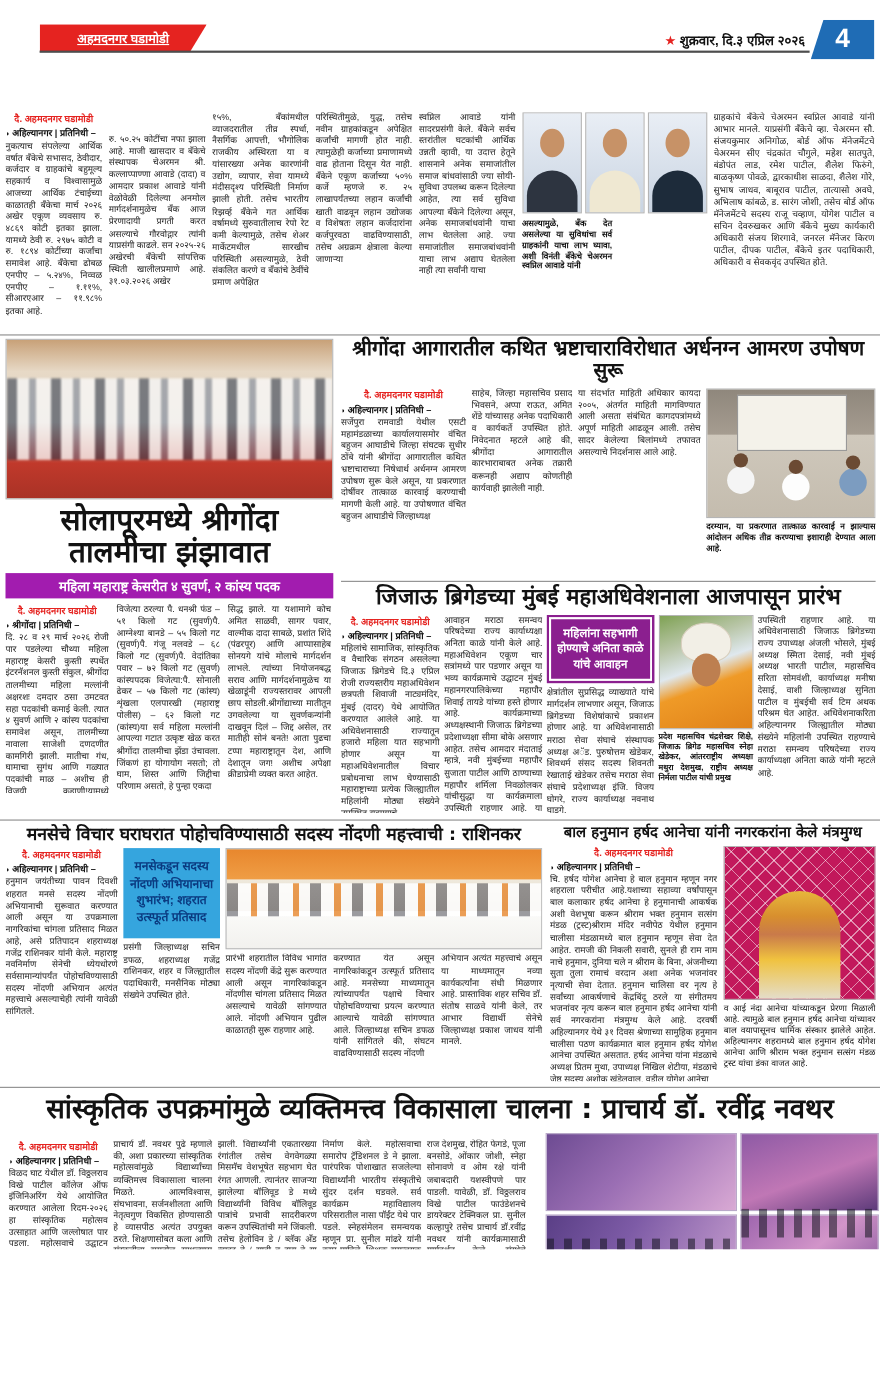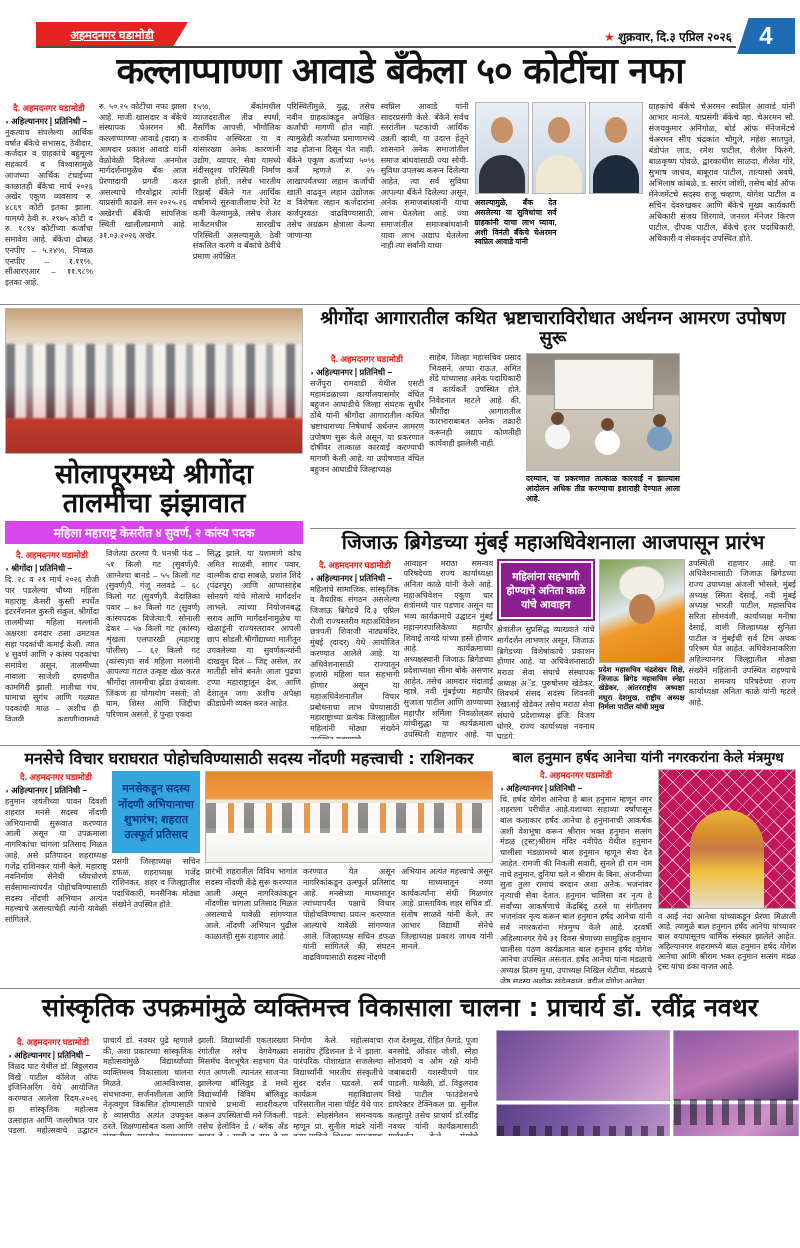--- a/index.html
+++ b/index.html
@@ -73,21 +73,21 @@
   .collage{display:grid;grid-template-columns:58% 42%;grid-template-rows:50% 50%;gap:3px;}
   .tile{border:1px solid #b9a9c9;}
   .tile1{background:linear-gradient(135deg,#6d4b92 0%,#9b6fb4 45%,#d9a9d4 100%);}
   .tile2{background:linear-gradient(160deg,#8e5aa5 0%,#c077b5 55%,#5d3b7a 100%);}
   .tile3{background:linear-gradient(120deg,#5a3f86 0%,#7d5ba6 40%,#caa0d0 100%);}
   .tile4{background:linear-gradient(140deg,#9c64ad 0%,#d295c9 50%,#7c4f96 100%);}
   .tile::after{content:"";display:block;width:100%;height:38%;margin-top:55%;
       background:repeating-linear-gradient(90deg,rgba(20,20,30,.55) 0 7px,transparent 7px 16px);filter:blur(.7px);}
 
   
-  .bar-magenta{background:#d946ef;color:#fff;font-weight:bold;font-size:12px;
+  .bar-magenta{background:#a21caf;color:#fff;font-weight:bold;font-size:12px;
       text-align:center;padding:3px 2px;}
   .subhead-red{color:#d9251c;font-weight:bold;font-size:11.5px;text-align:center;}
   .box-purple{background:#8b1f8f;color:#fff;font-weight:bold;font-size:10.5px;line-height:1.35;
       text-align:center;padding:8px 4px;box-shadow:inset 0 0 0 2px #fff;border:2px solid #8b1f8f;}
   .box-blue{background:#35a5de;color:#0a3a80;font-weight:bold;font-size:11px;line-height:1.4;
       text-align:center;padding:10px 4px;}
   .box-redline{border:1.5px solid #d9251c;color:#d9251c;font-weight:bold;font-size:12px;
       text-align:center;padding:4px 2px;}
 
   
@@ -106,30 +106,29 @@
     <span>अहमदनगर घडामोडी</span>
   </div>
   <div class="abs mastrule"></div>
   <div class="abs datebox">
     <span class="star">★</span><span>शुक्रवार, दि.३ एप्रिल २०२६</span>
   </div>
   <div class="abs pagebadge">
     <span>4</span>
   </div>
 
-  <div class="abs hl hl-main">कल्लाप्पाण्णा आवाडे बँकेला ५० कोटींचा नफा</div>
 
   <div class="abs clip" style="left:5px;top:102px;width:790px;height:200px;">
     <div class="cols" style="gap:6px;height:200px;">
       <div style="width:90px;" class="clip">
         <div class="credit">दै. अहमदनगर घडामोडी</div>
         <div class="dateline"><span class="blt">◗</span><span>अहिल्यानगर | प्रतिनिधी –</span></div>
         <div class="bodytext">नुकत्याच संपलेल्या आर्थिक वर्षात बँकेचे सभासद, ठेवीदार, कर्जदार व ग्राहकांचे बहुमूल्य सहकार्य व विश्वासामुळे आजच्या आर्थिक टंचाईच्या काळातही बँकेचा मार्च २०२६ अखेर एकूण व्यवसाय रु. ४८६९ कोटी इतका झाला. यामध्ये ठेवी रु. २९७५ कोटी व रु. १८९४ कोटींच्या कर्जांचा समावेश आहे. बँकेचा ढोबळ एनपीए – ५.२४%, निव्वळ एनपीए – १.११%, सीआरएआर – ११.९८% इतका आहे.</div>
       </div>
-      <div style="width:90px;" class="clip bodytext">रु. ५०.२५ कोटींचा नफा झाला आहे. माजी खासदार व बँकेचे संस्थापक चेअरमन श्री. कल्लाप्पाण्णा आवाडे (दादा) व आमदार प्रकाश आवाडे यांनी वेळोवेळी दिलेल्या अनमोल मार्गदर्शनामुळेच बँक आज प्रेरणादायी प्रगती करत असल्याचे गौरवोद्गार त्यांनी याप्रसंगी काढले. सन २०२५-२६ अखेरची बँकेची सांपत्तिक स्थिती खालीलप्रमाणे आहे. ३१.०३.२०२६ अखेर</div>
+      <div style="width:90px;margin-top:20px;" class="clip bodytext">रु. ५०.२५ कोटींचा नफा झाला आहे. माजी खासदार व बँकेचे संस्थापक चेअरमन श्री. कल्लाप्पाण्णा आवाडे (दादा) व आमदार प्रकाश आवाडे यांनी वेळोवेळी दिलेल्या अनमोल मार्गदर्शनामुळेच बँक आज प्रेरणादायी प्रगती करत असल्याचे गौरवोद्गार त्यांनी याप्रसंगी काढले. सन २०२५-२६ अखेरची बँकेची सांपत्तिक स्थिती खालीलप्रमाणे आहे. ३१.०३.२०२६ अखेर</div>
       <div style="width:90px;" class="clip bodytext">१५%, बँकांमधील व्याजदरातील तीव्र स्पर्धा, नैसर्गिक आपत्ती, भौगोलिक राजकीय अस्थिरता या व यांसारख्या अनेक कारणांनी उद्योग, व्यापार, सेवा यामध्ये मंदीसदृश्य परिस्थिती निर्माण झाली होती. तसेच भारतीय रिझर्व्ह बँकेने गत आर्थिक वर्षामध्ये सुरुवातीलाच रेपो रेट कमी केल्यामुळे, तसेच शेअर मार्केटमधील सारखीच परिस्थिती असल्यामुळे, ठेवी संकलित करणे व बँकांचे ठेवींचे प्रमाण अपेक्षित</div>
       <div style="width:90px;" class="clip bodytext">परिस्थितीमुळे, युद्ध, तसेच नवीन ग्राहकांकडून अपेक्षित कर्जांची मागणी होत नाही. त्यामुळेही कर्जाच्या प्रमाणामध्ये वाढ होताना दिसून येत नाही. बँकेने एकूण कर्जाच्या ५०% कर्जे म्हणजे रु. २५ लाखापर्यंतच्या लहान कर्जांची खाती वाढवून लहान उद्योजक व विशेषतः लहान कर्जदारांना कर्जपुरवठा वाढविण्यासाठी, तसेच अग्रक्रम क्षेत्राला केल्या जाणाऱ्या</div>
       <div style="width:90px;" class="clip bodytext">स्वप्निल आवाडे यांनी सादरप्रसंगी केले. बँकेने सर्वच स्तरांतील घटकांची आर्थिक उन्नती व्हावी, या उदात्त हेतूने शासनाने अनेक समाजांतील समाज बांधवांसाठी ज्या सोयी-सुविधा उपलब्ध करून दिलेल्या आहेत, त्या सर्व सुविधा आपल्या बँकेने दिलेल्या असून, अनेक समाजबांधवांनी याचा लाभ घेतलेला आहे. ज्या समाजांतील समाजबांधवांनी याचा लाभ अद्याप घेतलेला नाही त्या सर्वांनी याचा</div>
       <div style="width:170px;">
         <div class="cols" style="gap:3px;">
           <div class="ph ph-portrait"></div>
           <div class="ph ph-portrait v2"></div>
           <div class="ph ph-portrait v3"></div>
         </div>
         <div class="cols" style="gap:6px;margin-top:4px;">
@@ -162,20 +161,21 @@
 
   <div class="abs" style="left:310px;top:308px;width:486px;height:218px;">
     <div class="hl" style="font-size:18.5px;">श्रीगोंदा आगारातील कथित भ्रष्टाचाराविरोधात अर्धनग्न आमरण उपोषण सुरू</div>
     <div class="cols clip" style="gap:5px;margin-top:5px;height:168px;">
       <div style="width:114px;" class="clip">
         <div class="credit">दै. अहमदनगर घडामोडी</div>
         <div class="dateline"><span class="blt">◗</span><span>अहिल्यानगर | प्रतिनिधी –</span></div>
         <div class="bodytext">सर्जेपुरा रामवाडी येथील एसटी महामंडळाच्या कार्यालयासमोर वंचित बहुजन आघाडीचे जिल्हा संघटक सुधीर ठोंबे यांनी श्रीगोंदा आगारातील कथित भ्रष्टाचाराच्या निषेधार्थ अर्धनग्न आमरण उपोषण सुरू केले असून, या प्रकरणात दोषींवर तात्काळ कारवाई करण्याची मागणी केली आहे. या उपोषणात वंचित बहुजन आघाडीचे जिल्हाध्यक्ष</div>
       </div>
       <div style="width:92px;" class="clip bodytext">साहेब, जिल्हा महासचिव प्रसाद भिवसने, अप्पा राऊत, अमित शेंडे यांच्यासह अनेक पदाधिकारी व कार्यकर्ते उपस्थित होते. निवेदनात म्हटले आहे की, श्रीगोंदा आगारातील कारभाराबाबत अनेक तक्रारी करूनही अद्याप कोणतीही कार्यवाही झालेली नाही.</div>
+      <div style="width:112px;" class="clip bodytext">या संदर्भात माहिती अधिकार कायदा २००५, अंतर्गत माहिती मागविण्यात आली असता संबंधित कागदपत्रांमध्ये अपूर्ण माहिती आढळून आली. तसेच सादर केलेल्या बिलांमध्ये तफावत असल्याचे निदर्शनास आले आहे.</div>
       <div style="width:154px;">
         <div class="ph ph-protest"></div>
         <div class="cap" style="margin-top:3px;">दरम्यान, या प्रकरणात तात्काळ कारवाई न झाल्यास आंदोलन अधिक तीव्र करण्याचा इशाराही देण्यात आला आहे.</div>
       </div>
     </div>
   </div>
 
   <div class="abs sep" style="left:310px;top:528px;width:486px;"></div>
 
   <div class="abs" style="left:310px;top:532px;width:486px;height:210px;">

